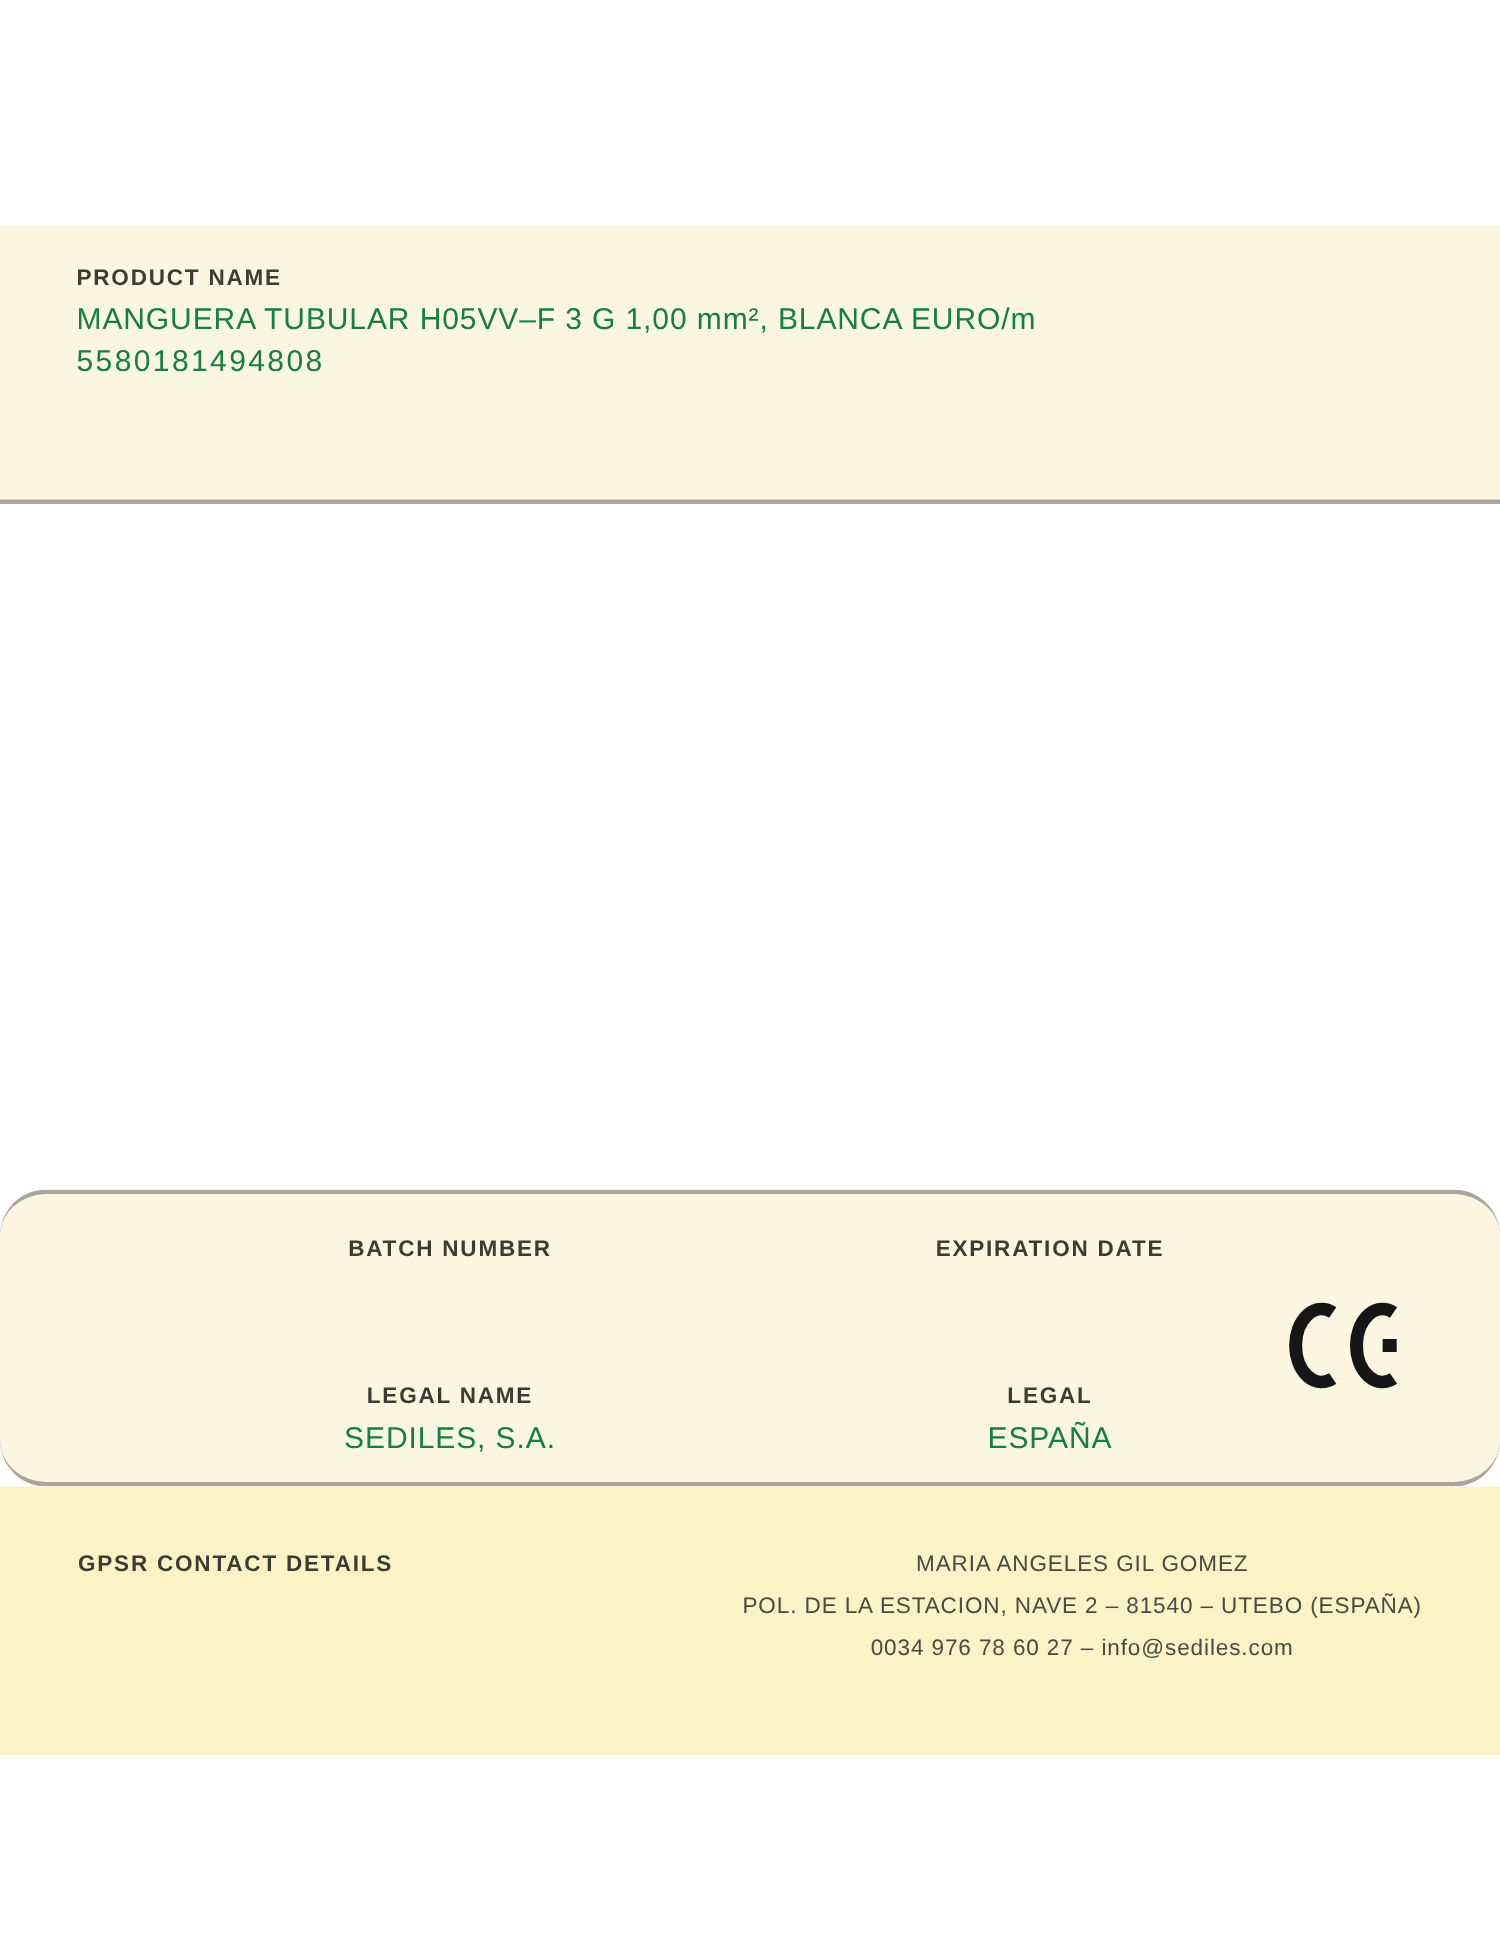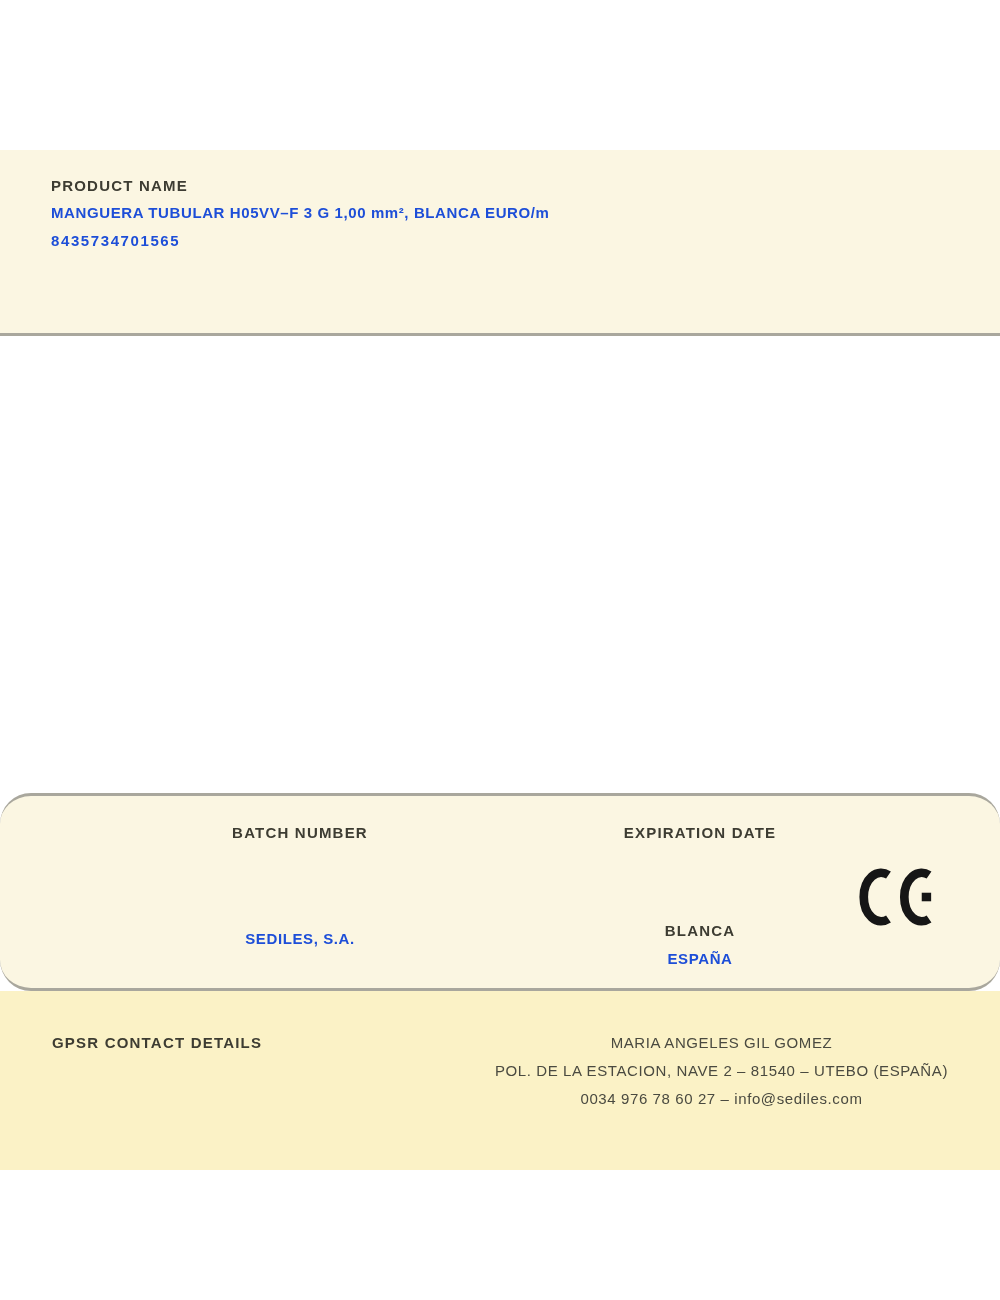--- a/index.html
+++ b/index.html
@@ -41,25 +41,25 @@
     padding: 42px 52px 0 52px;
   }
   .field-label {
     font-size: 15px;
     font-weight: 700;
     letter-spacing: 1.2px;
     line-height: 20px;
     color: #3d3c32;
   }
   .field-value {
-    font-size: 15px;
-    font-weight: 700;
+    font-size: 20px;
+    font-weight: 400;
     letter-spacing: 0.6px;
     line-height: 20px;
-    color: #1d4ed8;
+    color: #15803d;
   }
   .band-product .field-value.product { margin-top: 7px; }
   .band-product .field-label.ean { margin-top: 43px; }
   .band-product .field-value.ean-value { margin-top: 8px; letter-spacing: 1.6px; }
 
   .two-col {
     display: flex;
     padding: 0 100px;
   }
   .col {
@@ -96,41 +96,42 @@
   }
 </style>
 </head>
 <body>
 
 <div class="page">
 
   <section class="band band-product">
     <div class="field-label">PRODUCT NAME</div>
     <div class="field-value product">MANGUERA TUBULAR H05VV–F 3 G 1,00 mm², BLANCA EURO/m</div>
-    <div class="field-value ean-value">8435734701565</div>
+    <div class="field-value ean-value">5580181494808</div>
   </section>
 
   <section class="band band-batch">
     <div class="two-col">
       <div class="col">
         <div class="field-label">BATCH NUMBER</div>
         <div class="field-value"></div>
       </div>
       <div class="col">
         <div class="field-label">EXPIRATION DATE</div>
         <div class="field-value"></div>
       </div>
     </div>
 
     <div class="two-col row-legal">
       <div class="col">
+        <div class="field-label">LEGAL NAME</div>
         <div class="field-value">SEDILES, S.A.</div>
       </div>
       <div class="col">
-        <div class="field-label">BLANCA</div>
+        <div class="field-label">LEGAL</div>
         <div class="field-value">ESPAÑA</div>
       </div>
     </div>
 
     <div class="ce-wrap">
       <svg width="84" height="60" viewBox="0 0 116 84" preserveAspectRatio="none" xmlns="http://www.w3.org/2000/svg" aria-hidden="true">
         <g fill="none" stroke="#161616" stroke-width="12">
           <path d="M 42.1 11.2 A 24 34 0 1 0 42.1 72.8"></path>
           <path d="M 98.1 11.2 A 24 34 0 1 0 98.1 72.8"></path>
           <path d="M 88 42 H 101"></path>

